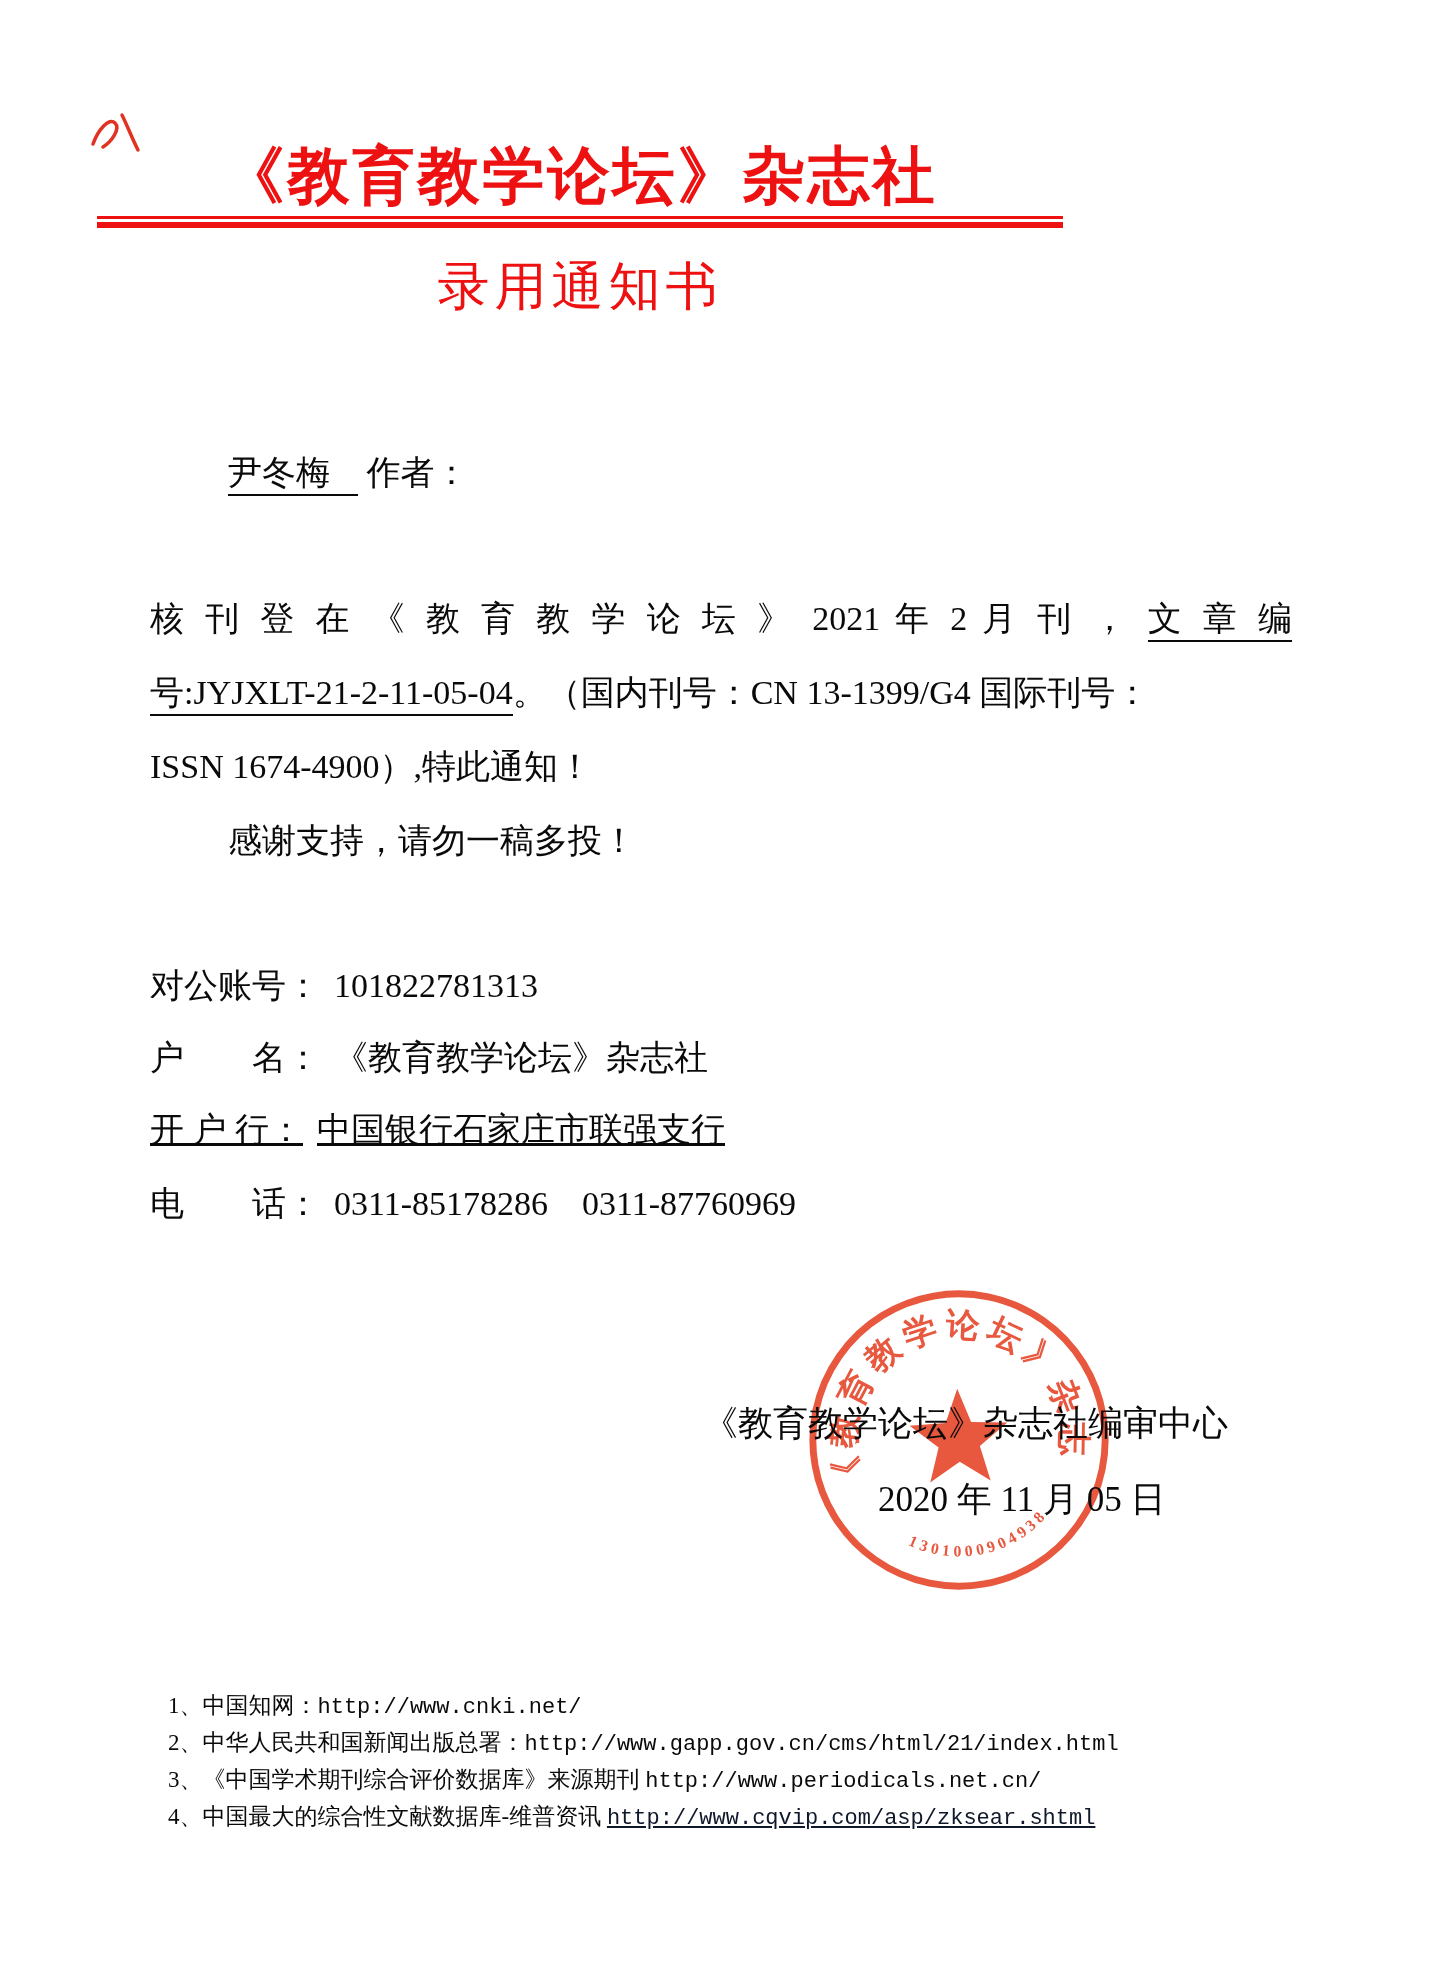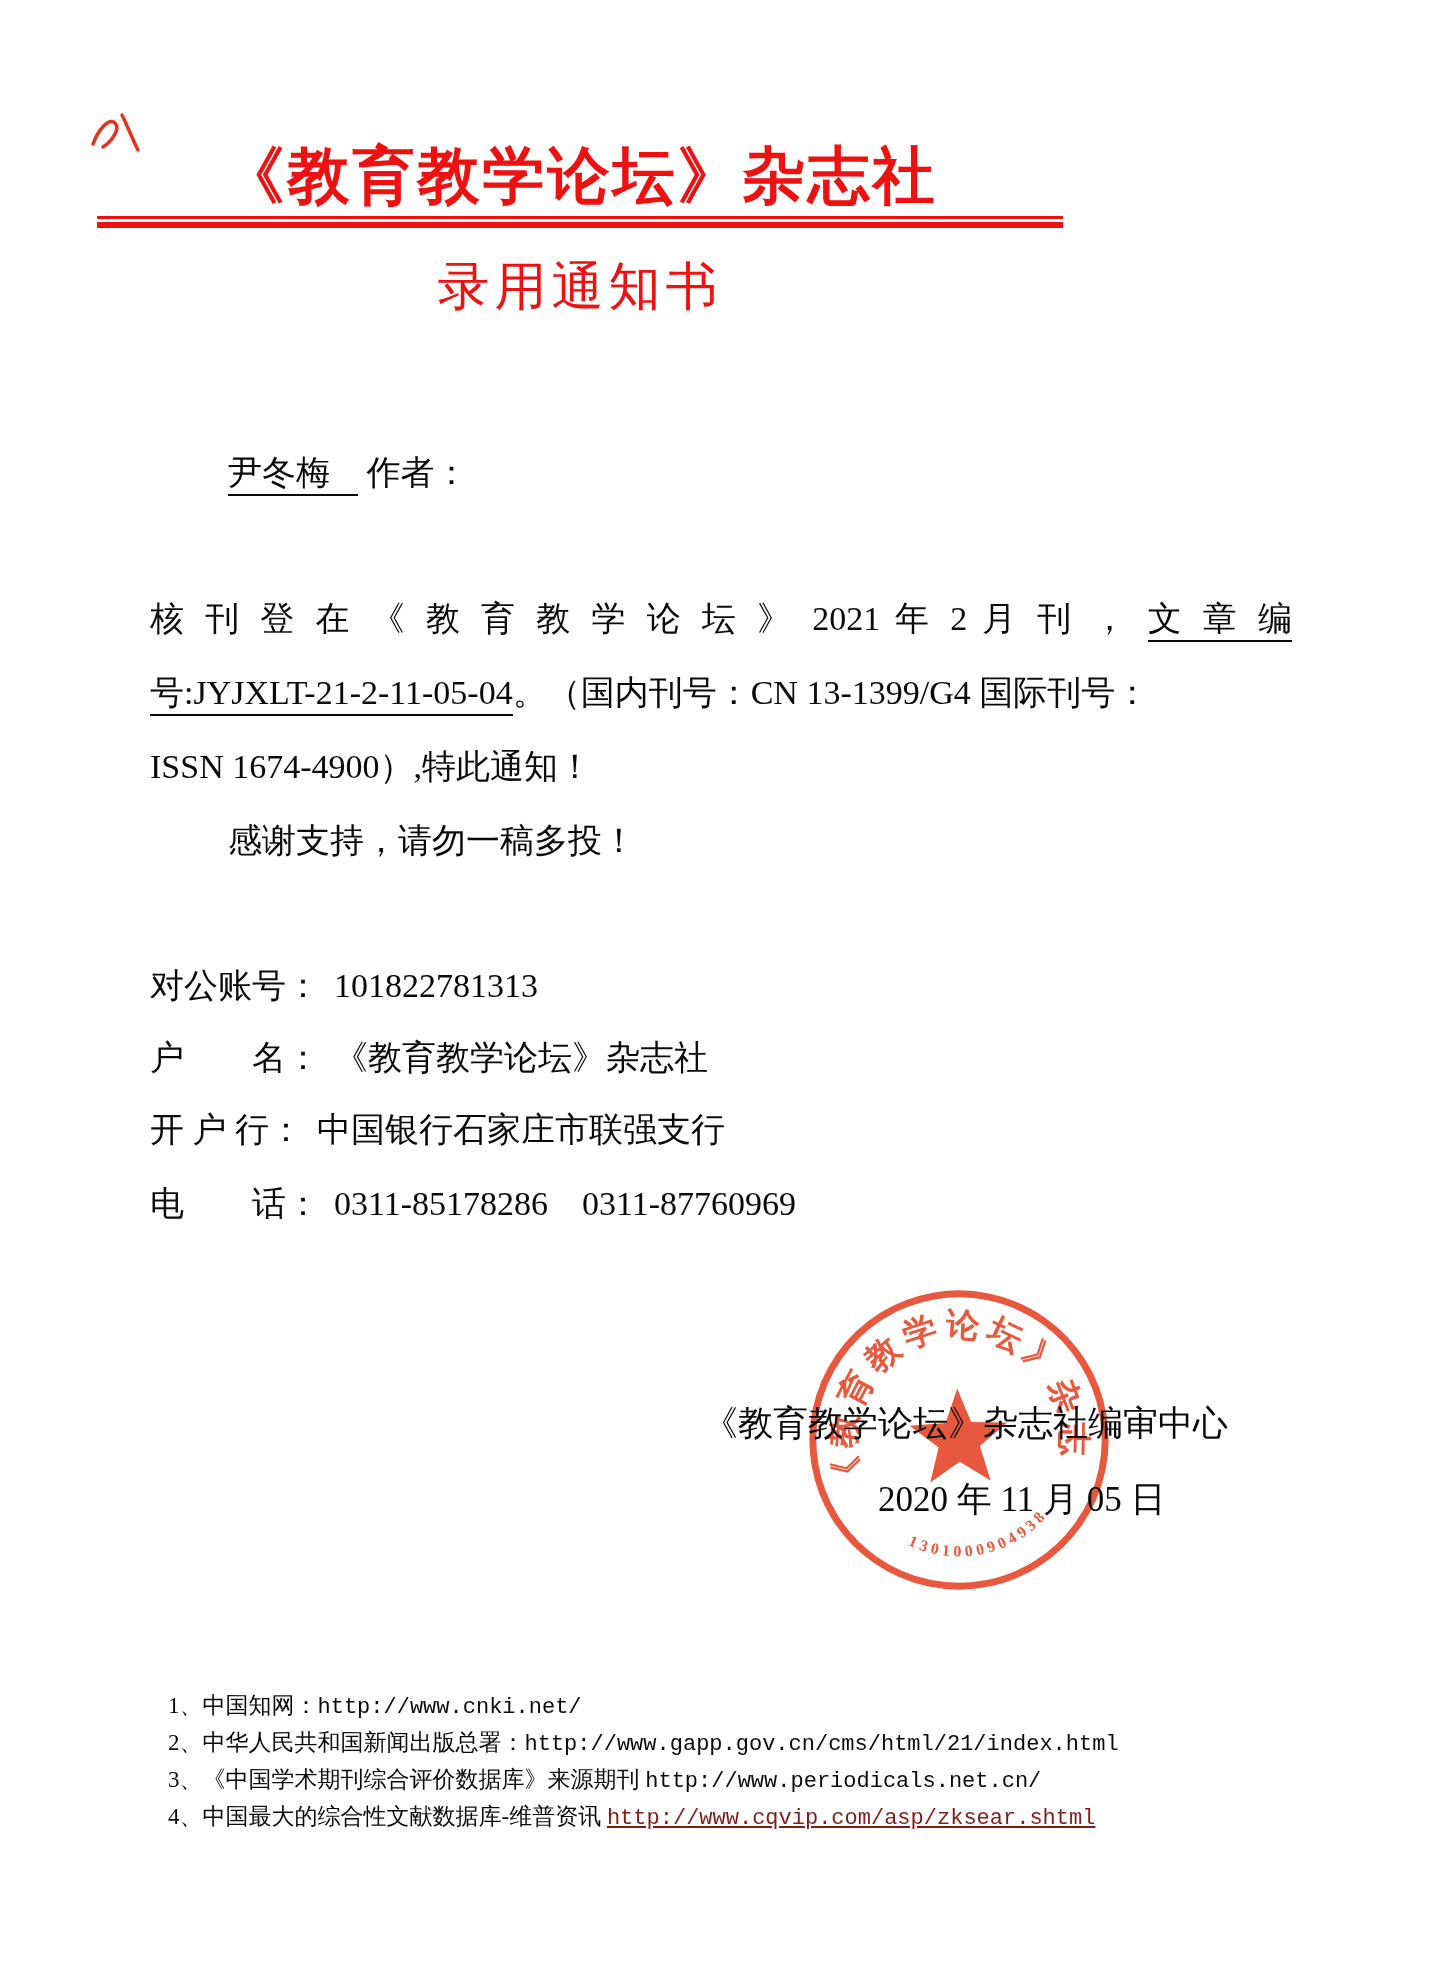--- a/index.html
+++ b/index.html
@@ -25,37 +25,37 @@
   .author-u{padding-right:28px;}
   .l1{top:450px;left:228px;}
   .l2{top:522px;left:228px;}
   .l3{top:596px;left:150px;width:1142px;text-align:justify;text-align-last:justify;white-space:normal;}
   .l4{top:670px;left:150px;}
   .l5{top:744px;left:150px;}
   .l6{top:818px;left:228px;}
 
   
   .acct{position:absolute;left:150px;font-size:34px;white-space:nowrap;}
-  .a1{top:963px;} .a2{top:1035px;} .a3{top:1107px;} .a4{top:1181px;}
+  .a1{top:963px;} .a2{top:1035px;} .a3{top:1107px;text-decoration:underline;} .a4{top:1181px;}
   .acct .val{margin-left:14px;}
 
   
   .stamp{position:absolute;left:801px;top:1282px;width:316px;height:316px;
          transform:rotate(-10deg);opacity:.92;z-index:1;}
   .stamp text{font-family:"Liberation Serif","DejaVu Serif",serif;font-weight:bold;}
 
   
   .sig-org{position:absolute;left:703px;top:1400px;font-size:35px;white-space:nowrap;z-index:2;}
   .sig-date{position:absolute;left:866px;top:1476px;font-size:35px;white-space:nowrap;z-index:2;margin-left:12px;}
 
   
   .fline{position:absolute;left:168px;font-size:23px;white-space:nowrap;}
   .f1{top:1690px;} .f2{top:1727px;} .f3{top:1764px;} .f4{top:1801px;}
   .url{font-family:"Liberation Mono","DejaVu Sans Mono",monospace;font-size:22px;color:#0a0a0a;text-decoration:none;}
-  .url-link{color:#7f1d1d;text-decoration:underline;margin-top:12px;}
+  .url-link{color:#0f172a;text-decoration:underline;margin-top:12px;}
 </style>
 </head>
 <body>
 
 <div class="page">
 
   <svg class="corner-mark" viewBox="0 0 62 52">
     <path d="M9,36 C14,22 25,9 31,15 C37,21 27,34 19,39" stroke="#e03322" stroke-width="3.5" fill="none" stroke-linecap="round"></path>
     <path d="M38,7 C43,17 48,30 54,42" stroke="#e03322" stroke-width="3.5" fill="none" stroke-linecap="round"></path>
   </svg>

